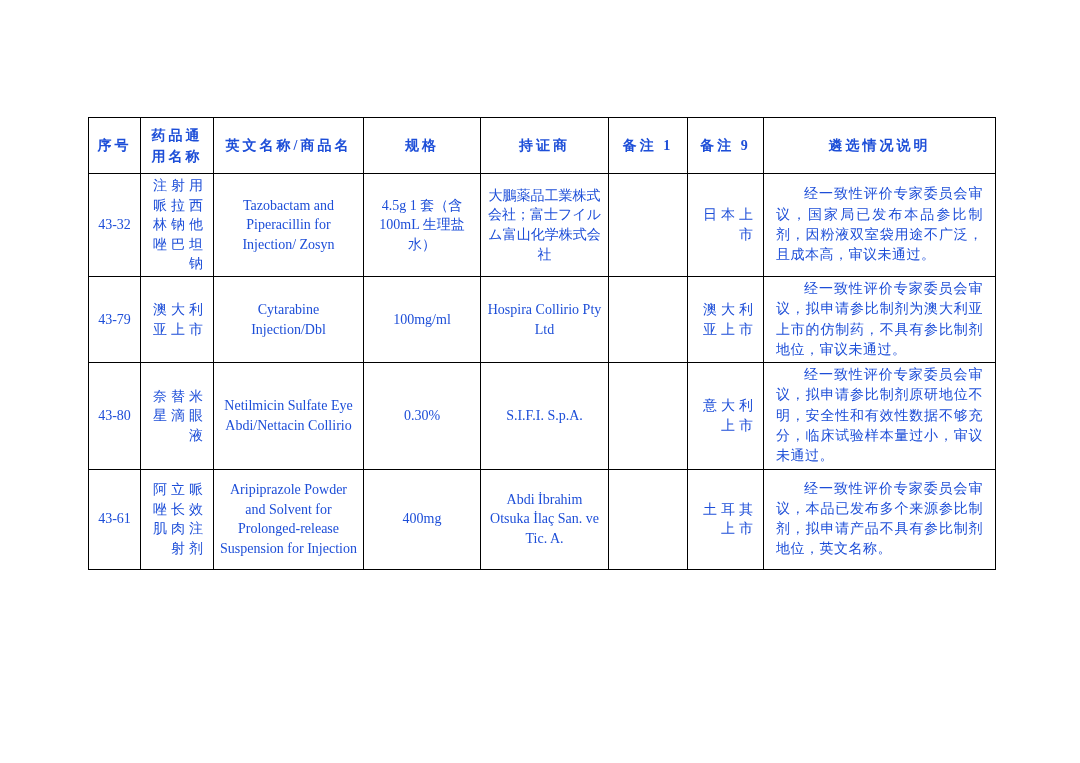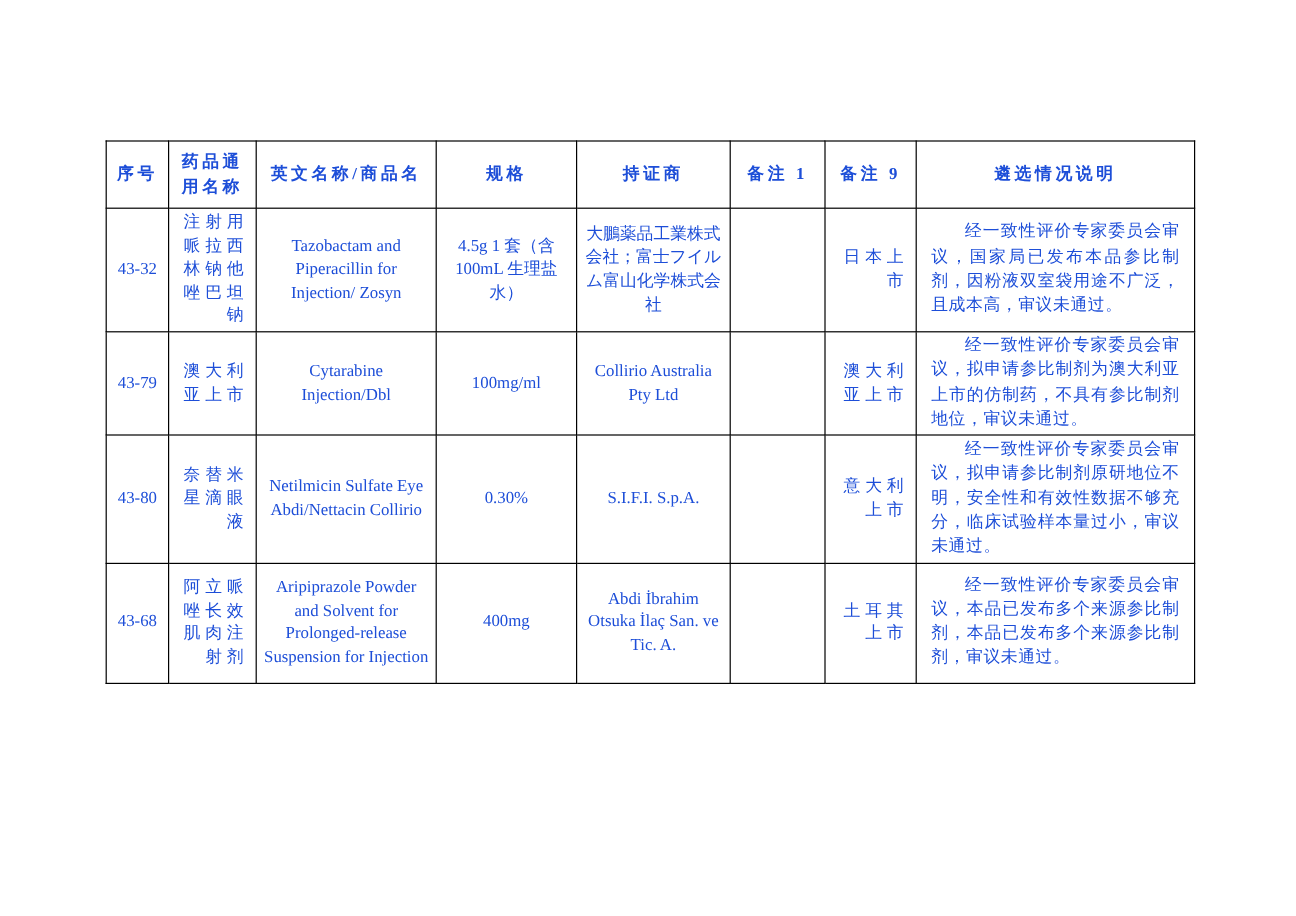--- a/index.html
+++ b/index.html
@@ -85,42 +85,42 @@
         <td class="c-holder">大鵬薬品工業株式会社；富士フイルム富山化学株式会社</td>
         <td class="c-note1"></td>
         <td class="c-note2">日本上市</td>
         <td class="c-explain">经一致性评价专家委员会审议，国家局已发布本品参比制剂，因粉液双室袋用途不广泛，且成本高，审议未通过。</td>
       </tr>
       <tr>
         <td class="c-id">43-79</td>
         <td class="c-name">澳大利亚上市</td>
         <td class="c-eng">Cytarabine Injection/Dbl</td>
         <td class="c-spec">100mg/ml</td>
-        <td class="c-holder">Collirio Australia Pty Ltd</td>
+        <td class="c-holder">Hospira Collirio Pty Ltd</td>
         <td class="c-note1"></td>
         <td class="c-note2">澳大利亚上市</td>
         <td class="c-explain">经一致性评价专家委员会审议，拟申请参比制剂为澳大利亚上市的仿制药，不具有参比制剂地位，审议未通过。</td>
       </tr>
       <tr>
         <td class="c-id">43-80</td>
         <td class="c-name">奈替米星滴眼液</td>
         <td class="c-eng">Netilmicin Sulfate Eye Abdi/Nettacin Collirio</td>
         <td class="c-spec">0.30%</td>
         <td class="c-holder">S.I.F.I. S.p.A.</td>
         <td class="c-note1"></td>
         <td class="c-note2">意大利上市</td>
         <td class="c-explain">经一致性评价专家委员会审议，拟申请参比制剂原研地位不明，安全性和有效性数据不够充分，临床试验样本量过小，审议未通过。</td>
       </tr>
       <tr>
-        <td class="c-id">43-68</td>
+        <td class="c-id">43-61</td>
         <td class="c-name">阿立哌唑长效肌肉注射剂</td>
         <td class="c-eng">Aripiprazole Powder and Solvent for Prolonged-release Suspension for Injection</td>
         <td class="c-spec">400mg</td>
         <td class="c-holder">Abdi İbrahim Otsuka İlaç San. ve Tic. A.</td>
         <td class="c-note1"></td>
         <td class="c-note2">土耳其上市</td>
-        <td class="c-explain">经一致性评价专家委员会审议，本品已发布多个来源参比制剂，本品已发布多个来源参比制剂，审议未通过。</td>
+        <td class="c-explain">经一致性评价专家委员会审议，本品已发布多个来源参比制剂，拟申请产品不具有参比制剂地位，英文名称。</td>
       </tr>
     </tbody>
   </table>
 
 
 </div>
 
 </body></html>

